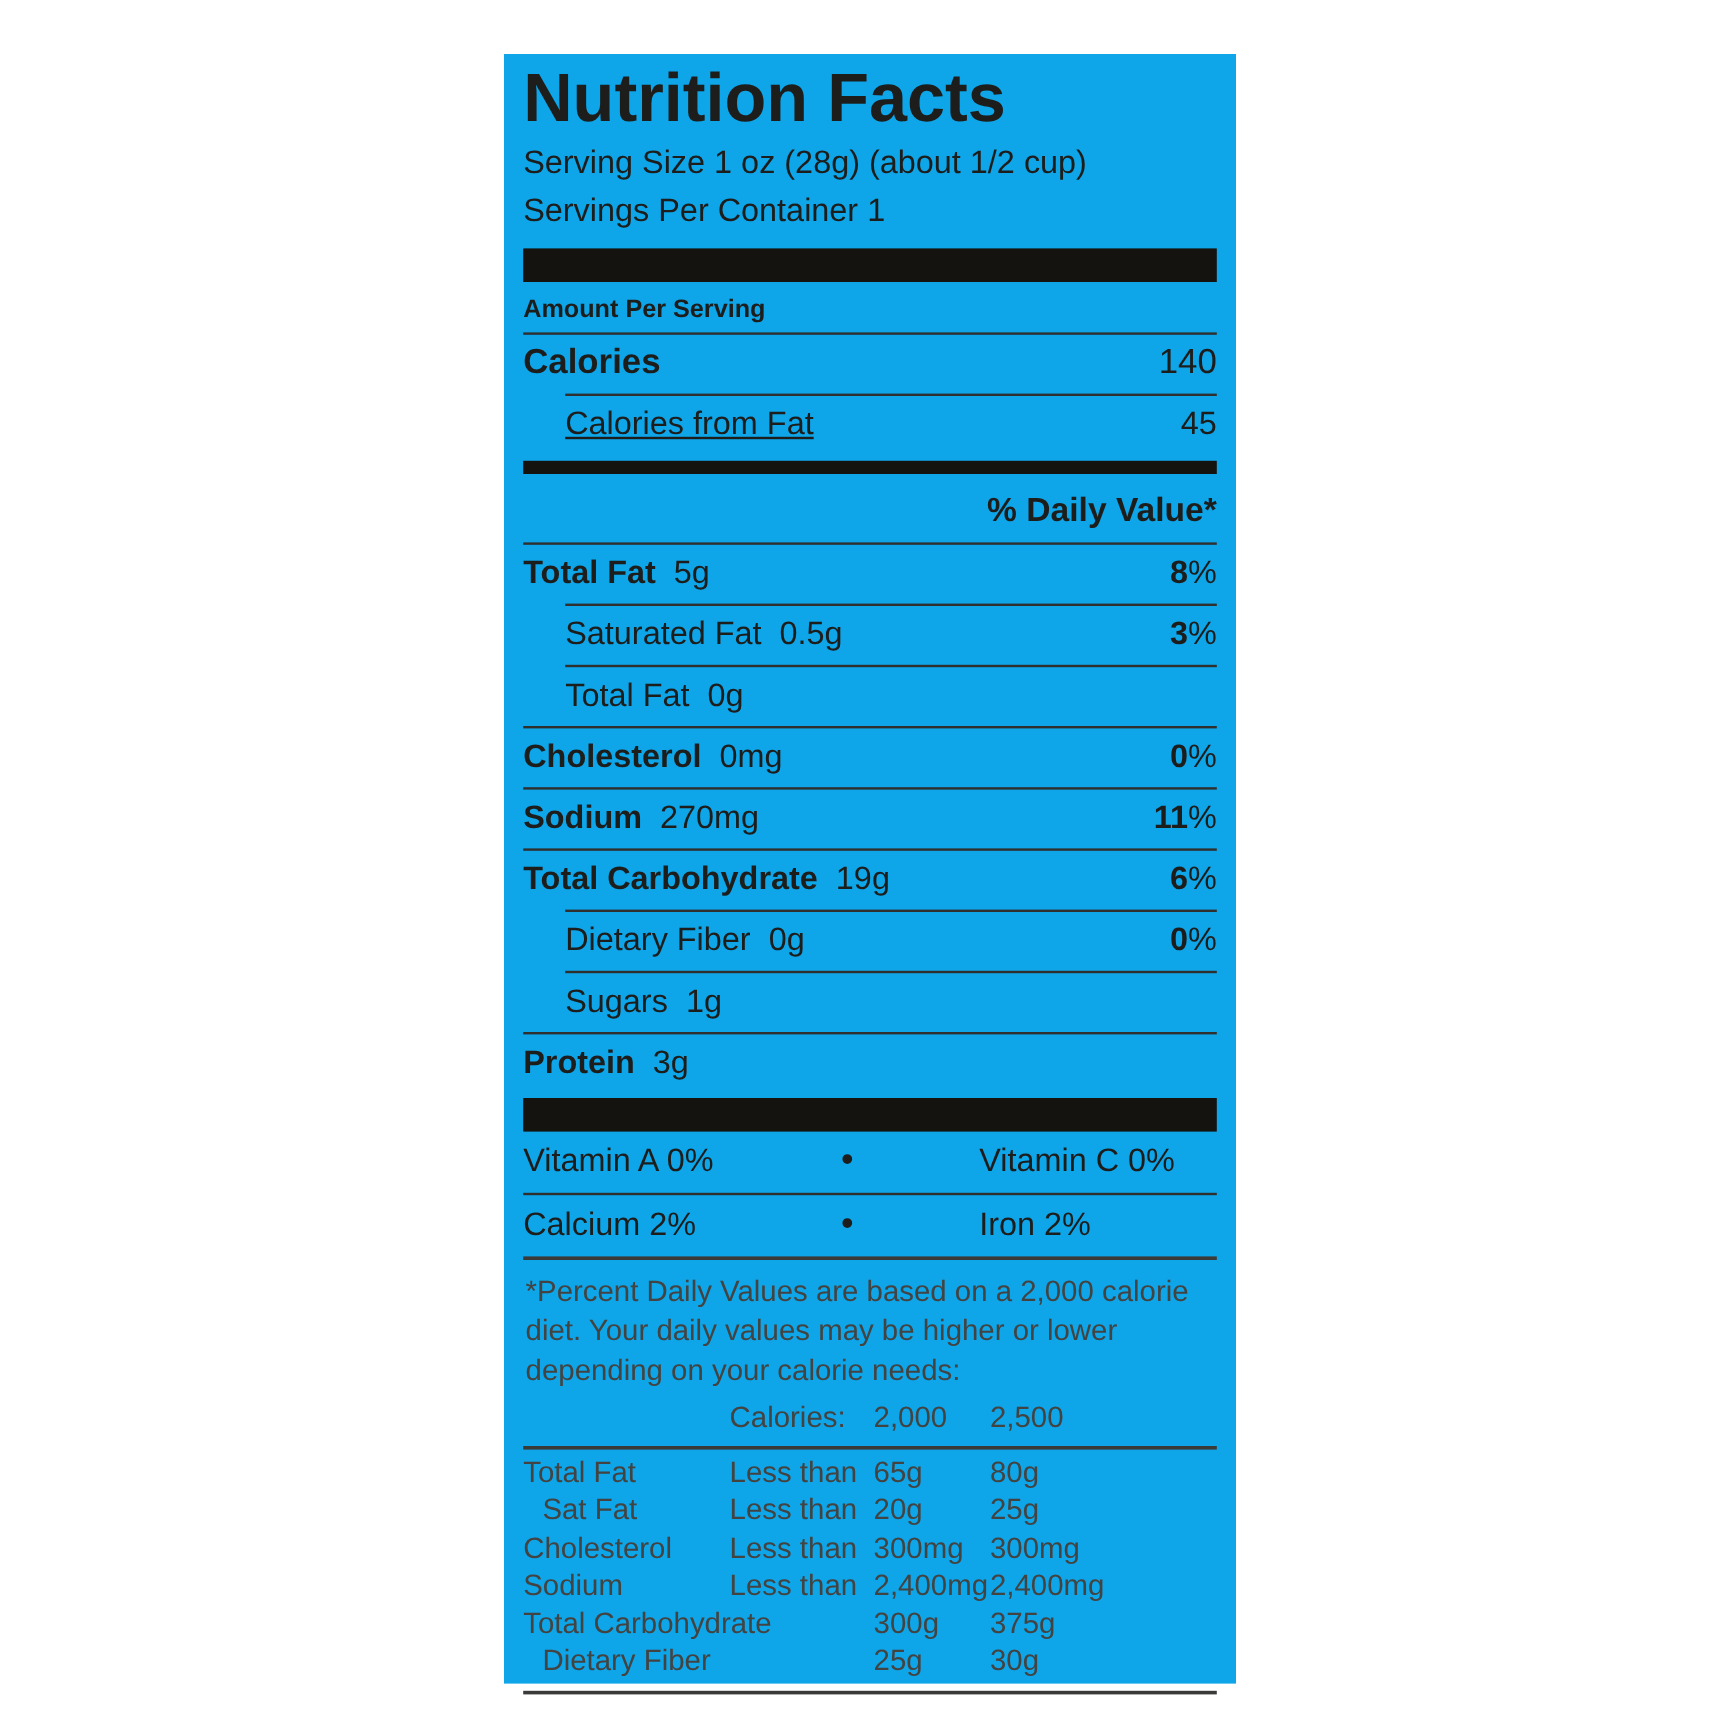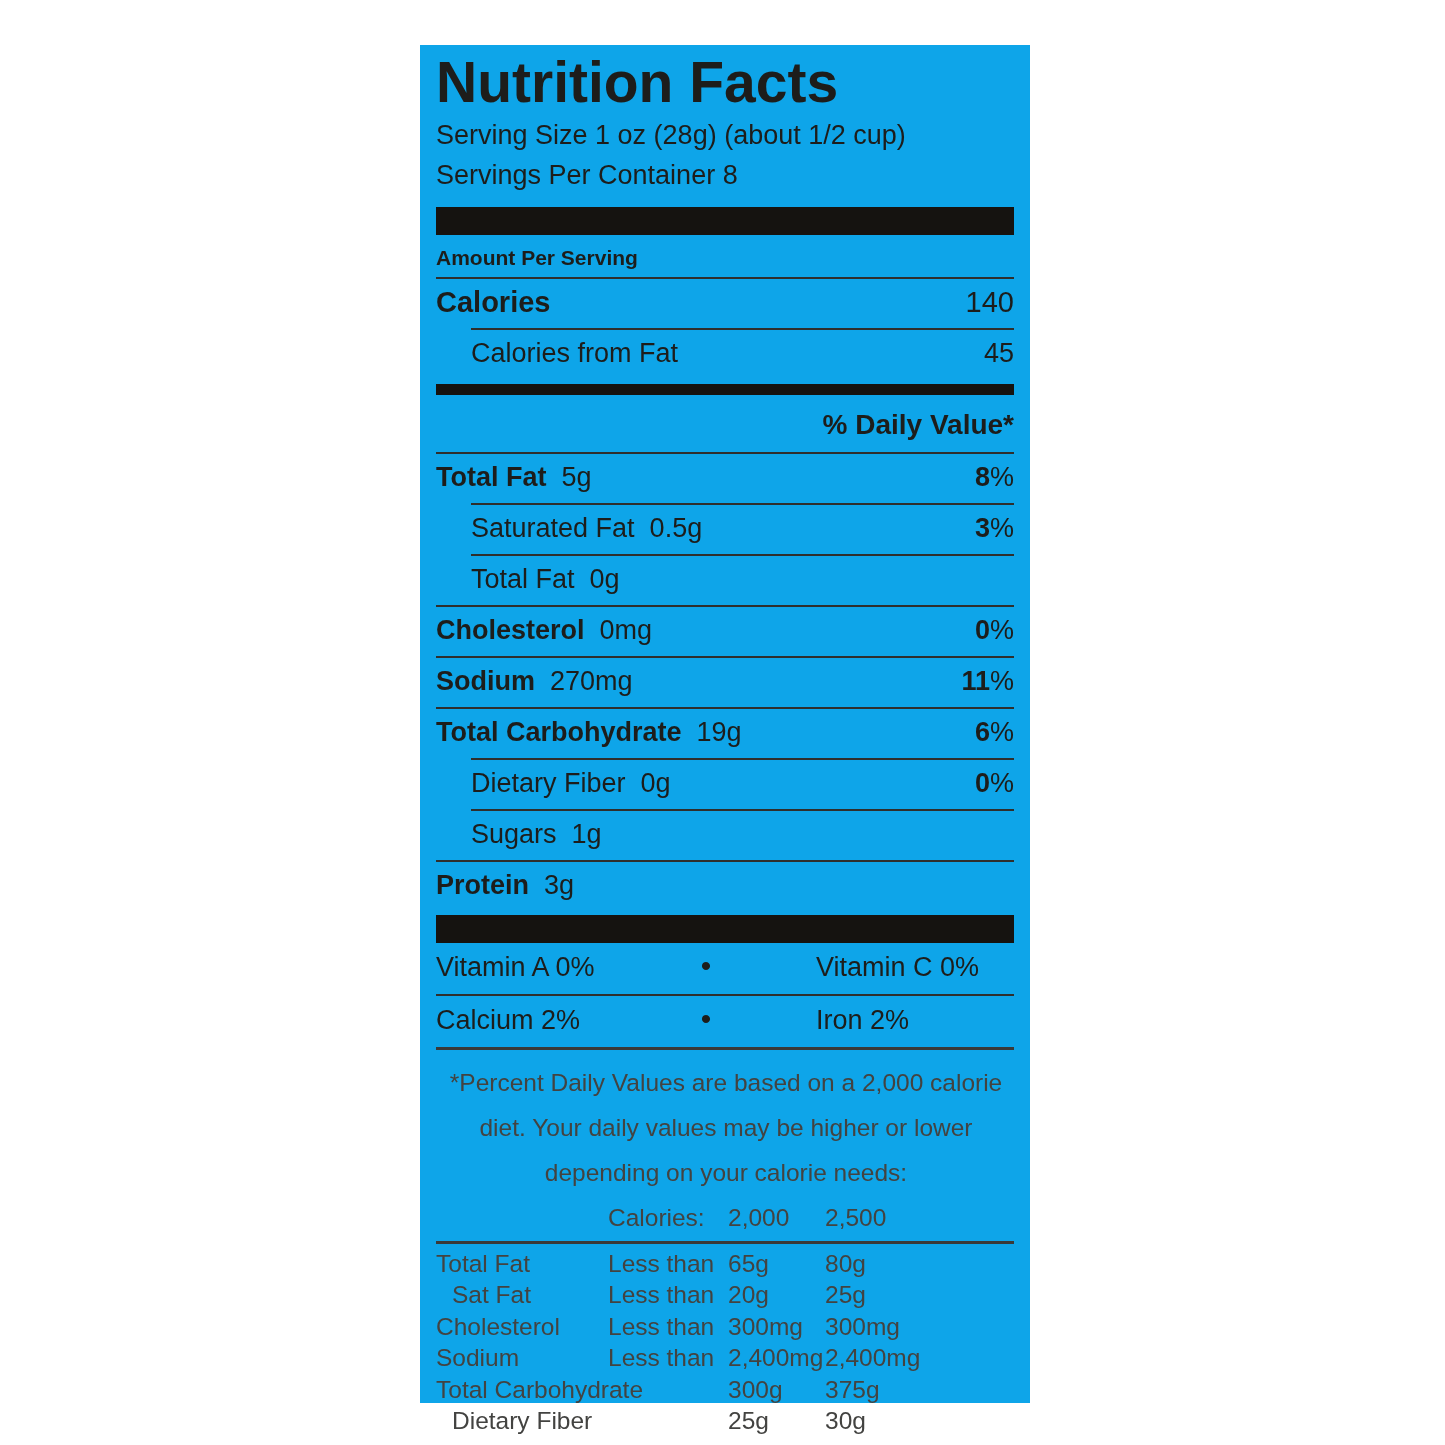--- a/index.html
+++ b/index.html
@@ -40,43 +40,42 @@
   .rule3 { border-top: 3px solid #3a3a38; height: 0; }
   .cal-row {
     display: flex; justify-content: space-between; align-items: baseline;
     font-size: 29px; padding: 7px 0 9px 0;
   }
   .cal-row .cal-name { font-weight: bold; }
   .cff-row {
     display: flex; justify-content: space-between; align-items: baseline;
     font-size: 27px; padding: 8px 0 10px 0;
   }
-  .cff-row .cff-name { padding-left: 35px; }
+  .cff-row .cff-name { padding-left: 35px; text-decoration: underline; }
   .dv-head { font-size: 28px; font-weight: bold; text-align: right; padding: 14px 0 11px 0; }
   .nrow {
     display: flex; justify-content: space-between; align-items: baseline;
     font-size: 27px; padding: 8px 0 10px 0;
   }
   .nrow .nleft { white-space: pre; }
   .nrow .nname.bold { font-weight: bold; }
   .nrow .nleft.ind { padding-left: 35px; }
   .nrow .ndv { font-weight: bold; }
   .nrow .ndv .pct { font-weight: normal; }
   .vrow {
     display: grid; grid-template-columns: 250px 40px 1fr;
     font-size: 27px; padding: 9px 0 11px 0; align-items: baseline;
   }
   .vrow .vbullet { text-align: center; font-size: 30px; line-height: 0.9; }
   .vrow .vright { padding-left: 90px; white-space: nowrap; }
   .footer { color: #434341; }
   .footnote {
-    font-size: 24.5px; line-height: 45px;
+    font-size: 24.5px; line-height: 33px;
     padding: 10px 0 6px 2px;
     white-space: pre-line;
-    text-align: center;
   }
   .dvt-head {
     display: grid; grid-template-columns: 172px 120px 97px 1fr;
     font-size: 24.5px; line-height: 30px; padding: 2px 0 8px 0;
   }
   .dvt-row {
     display: grid; grid-template-columns: 172px 120px 97px 1fr;
     font-size: 24.5px; line-height: 31.5px;
   }
   .dvt-row > span, .dvt-head > span { white-space: nowrap; }
@@ -84,21 +83,21 @@
   .dvt-body { padding: 4px 0 8px 0; }
 </style>
 </head>
 <body style="background: rgb(255, 255, 255);">
 
 <div class="label" style="background: #0ea5e9; color: rgb(29, 29, 27);">
 
   <div class="title">Nutrition Facts</div>
 
   <div class="serving-line">Serving Size 1 oz (28g) (about 1/2 cup)</div>
-  <div class="serving-line">Servings Per Container 8</div>
+  <div class="serving-line">Servings Per Container 1</div>
 
   <div class="bar-thick"></div>
 
   <div class="aps">Amount Per Serving</div>
 
   <div class="rule"></div>
   <div class="cal-row">
     <span class="cal-name">Calories</span>
     <span class="cal-val">140</span>
   </div>

